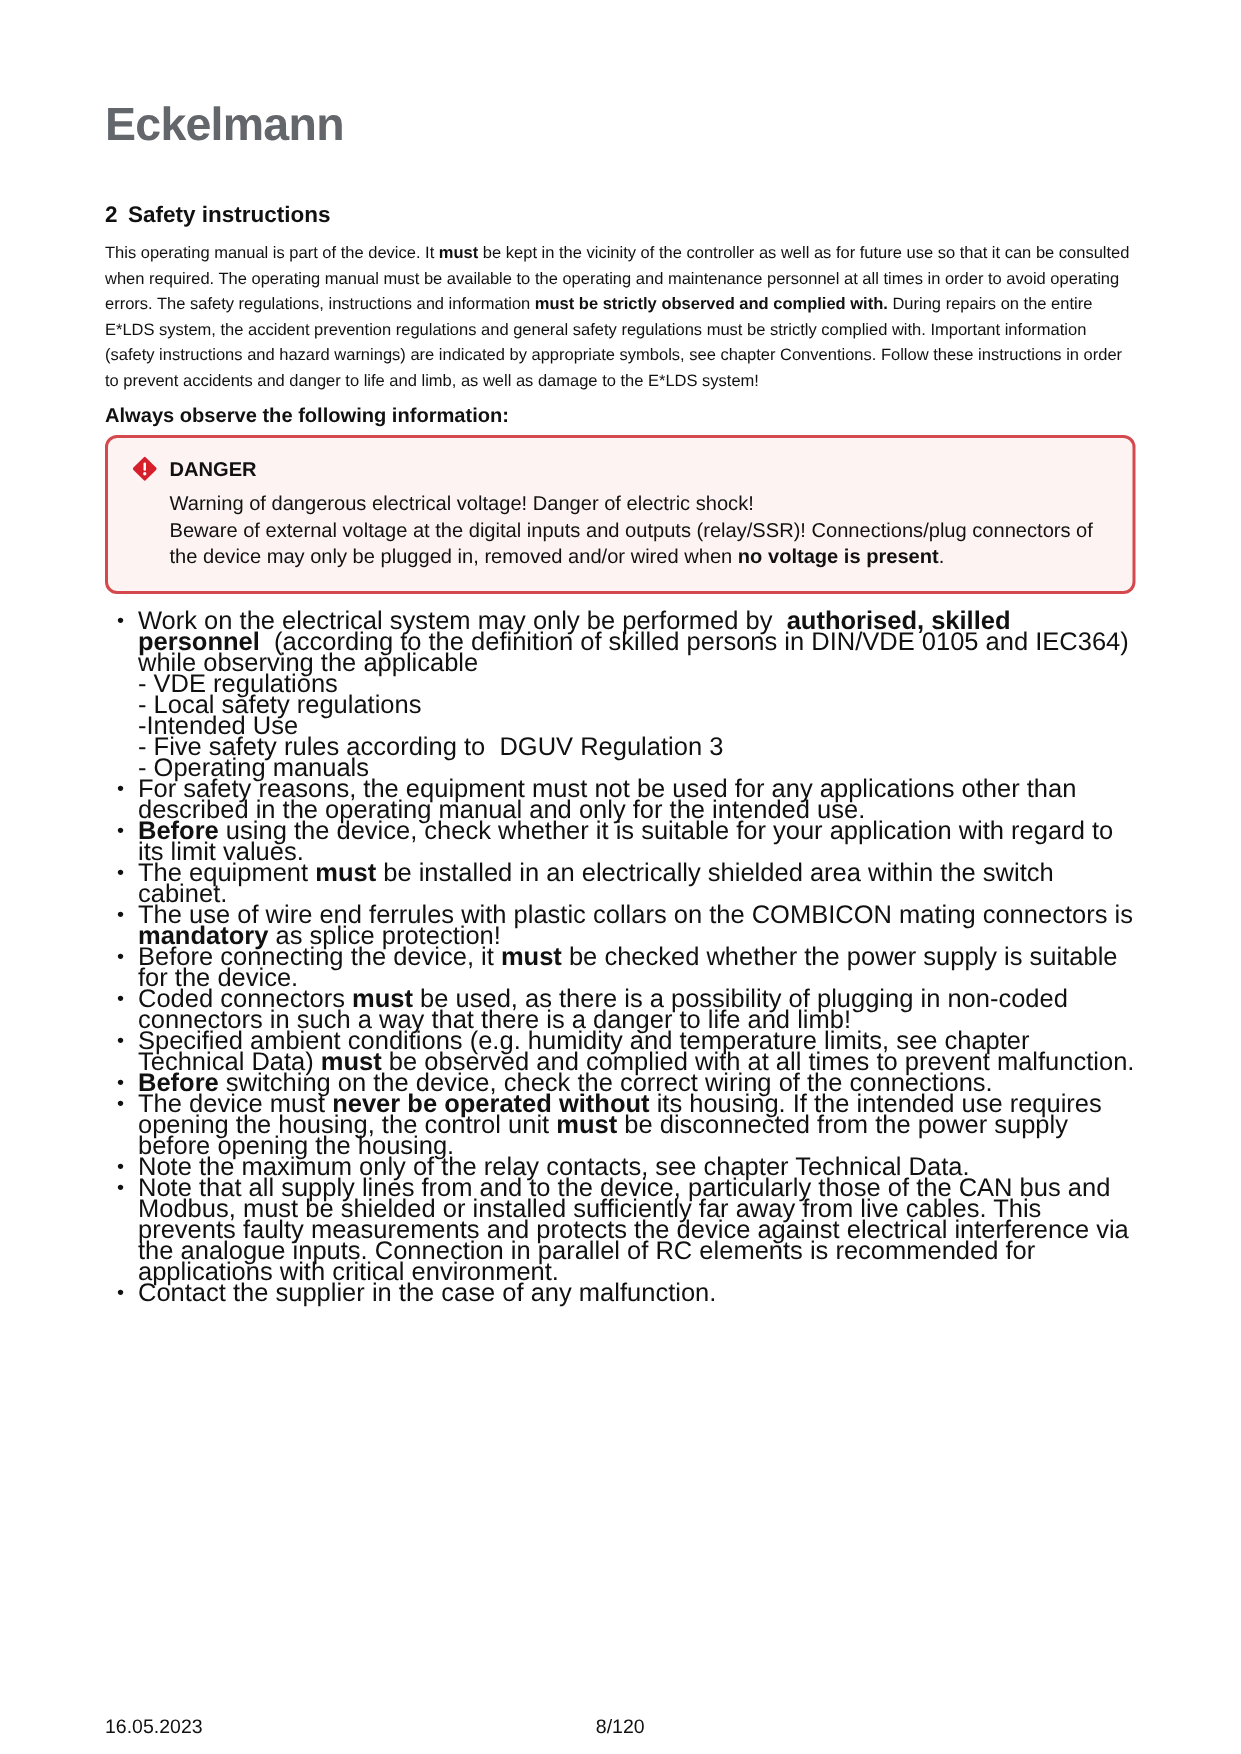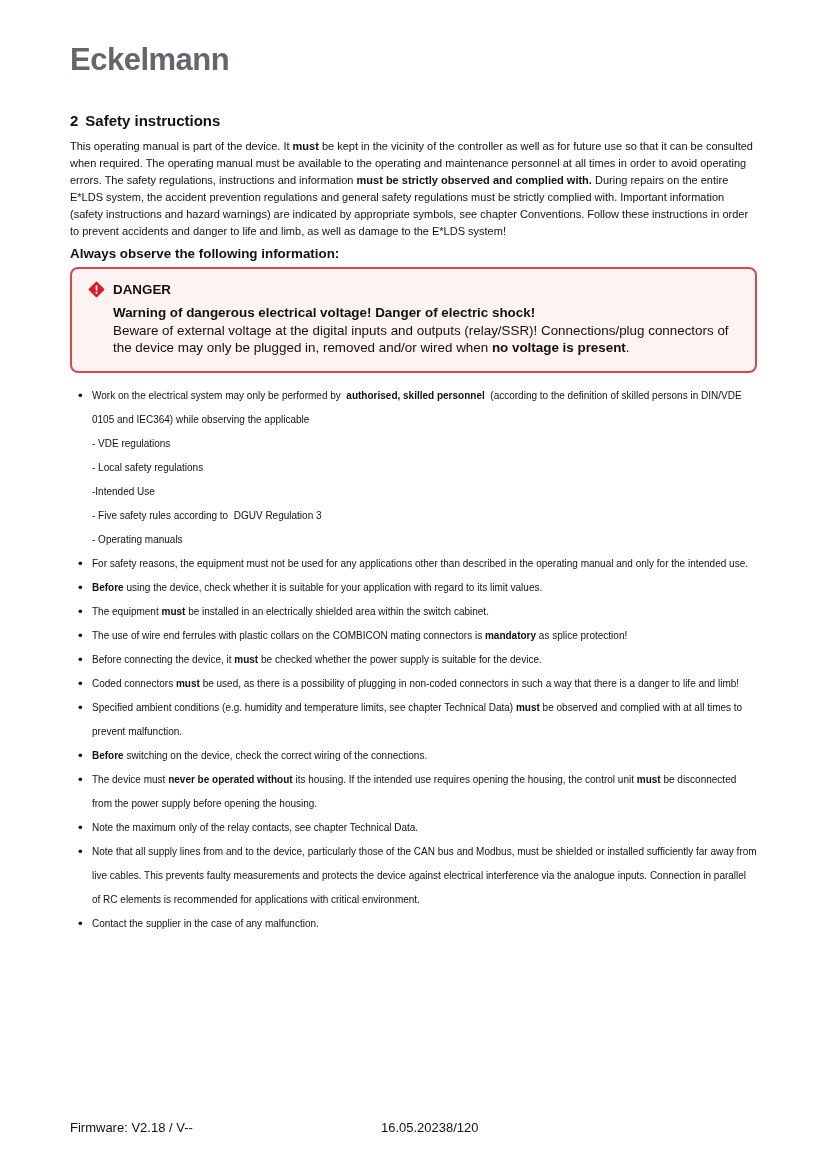--- a/index.html
+++ b/index.html
@@ -4,21 +4,21 @@
 <style>
   * { margin: 0; padding: 0; box-sizing: border-box; }
   html, body { background: #ffffff; }
   body {
     width: 827px; height: 1169px;
     font-family: "Liberation Sans", "DejaVu Sans", sans-serif;
     color: var(--text, #111);
     position: relative;
     overflow: hidden;
   }
-  .page { position: absolute; inset: 0; padding: 44px 70px 0 70px; }
+  .page { position: absolute; inset: 0; padding: 44px 70px 0 70px; margin-top: 23px; }
 
   .logo {
     font-size: 31px; font-weight: bold; line-height: 32px;
     color: var(--logo-gray, #63666b); letter-spacing: -0.5px;
   }
 
   h1.section-heading {
     margin-top: 36px; font-size: 15px; font-weight: bold; line-height: 18px;
     display: flex;
   }
@@ -41,25 +41,25 @@
     background: var(--danger-bg, #fdf3f2);
     padding: 12px 16px 14px 16px;
   }
   .danger-head { display: flex; align-items: center; }
   .danger-icon { width: 17px; height: 17px; display: inline-flex; flex: 0 0 auto; }
   .danger-icon svg { width: 17px; height: 17px; }
   .danger-title {
     margin-left: 8px; font-size: 13.4px; font-weight: bold; line-height: 17px;
   }
   .danger-content { margin-left: 25px; margin-top: 6px; font-size: 13.4px; line-height: 17.5px; }
-  .danger-warning { font-weight: bold; }
+  .danger-warning { font-weight: normal; }
 
   ul.bullets {
     margin-top: 11px; list-style: none;
-    font-size: 10px; line-height: 24px;
+    font-size: 17px; line-height: 14px;
   }
   ul.bullets li { position: relative; padding-left: 22px; }
   ul.bullets li::before {
     content: "\2022";
     position: absolute; left: 8px; top: 0;
     font-size: 13.4px;
   }
   .sub-line { white-space: pre-wrap; }
 
   footer.page-footer {
@@ -148,18 +148,17 @@
         <li>
           <div class="rich"><span>Note that all supply lines from and to the device, particularly those of the CAN bus and Modbus, must be shielded or installed sufficiently far away from live cables. This prevents faulty measurements and protects the device against electrical interference via the analogue inputs. Connection in parallel of RC elements is recommended for applications with critical environment.</span></div>
         </li>
         <li>
           <div class="rich"><span>Contact the supplier in the case of any malfunction.</span></div>
         </li>
       </ul>
   </main>
 
   <footer class="page-footer">
-    <span class="f-left">Firmware: V2.18 / V--</span>
     <span class="f-center">16.05.2023</span>
     <span class="f-right">8/120</span>
   </footer>
 
 </div>
 
 </body></html>

